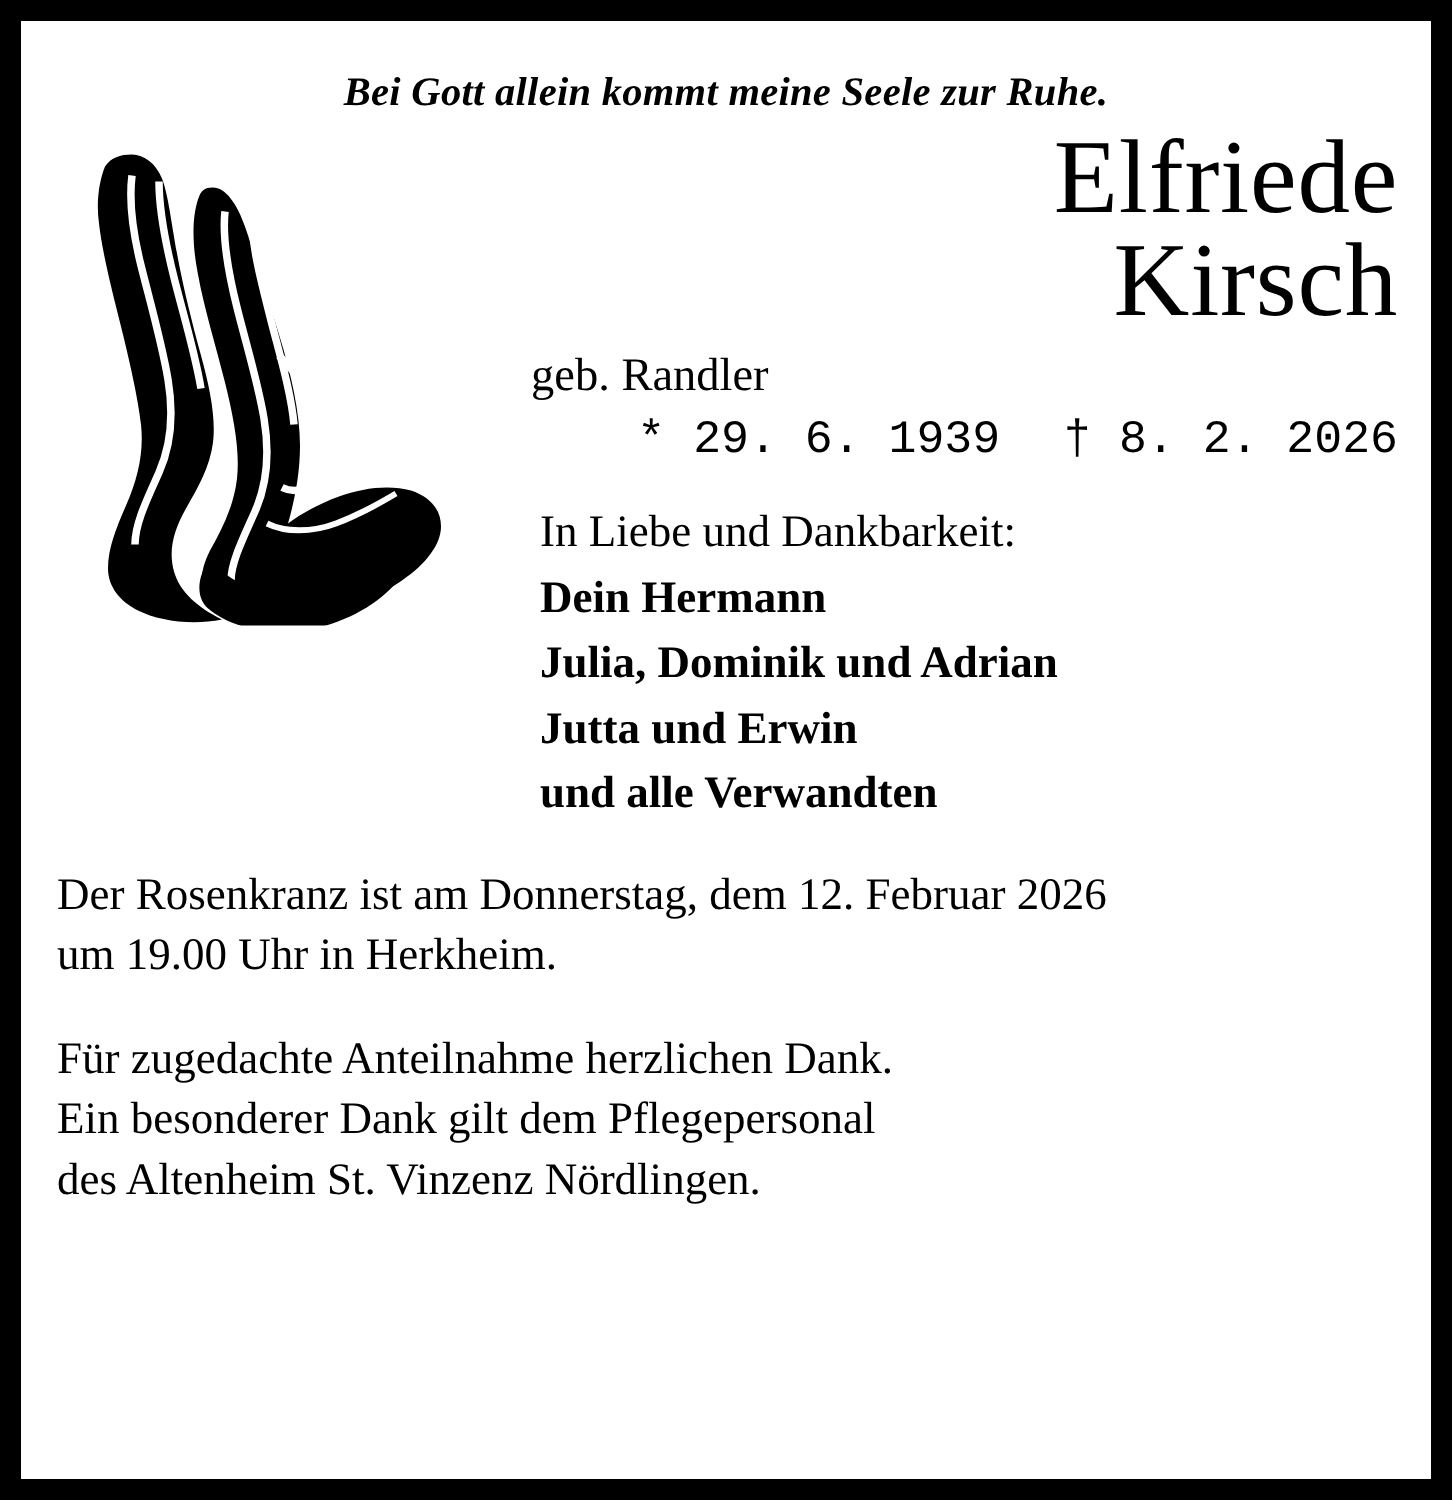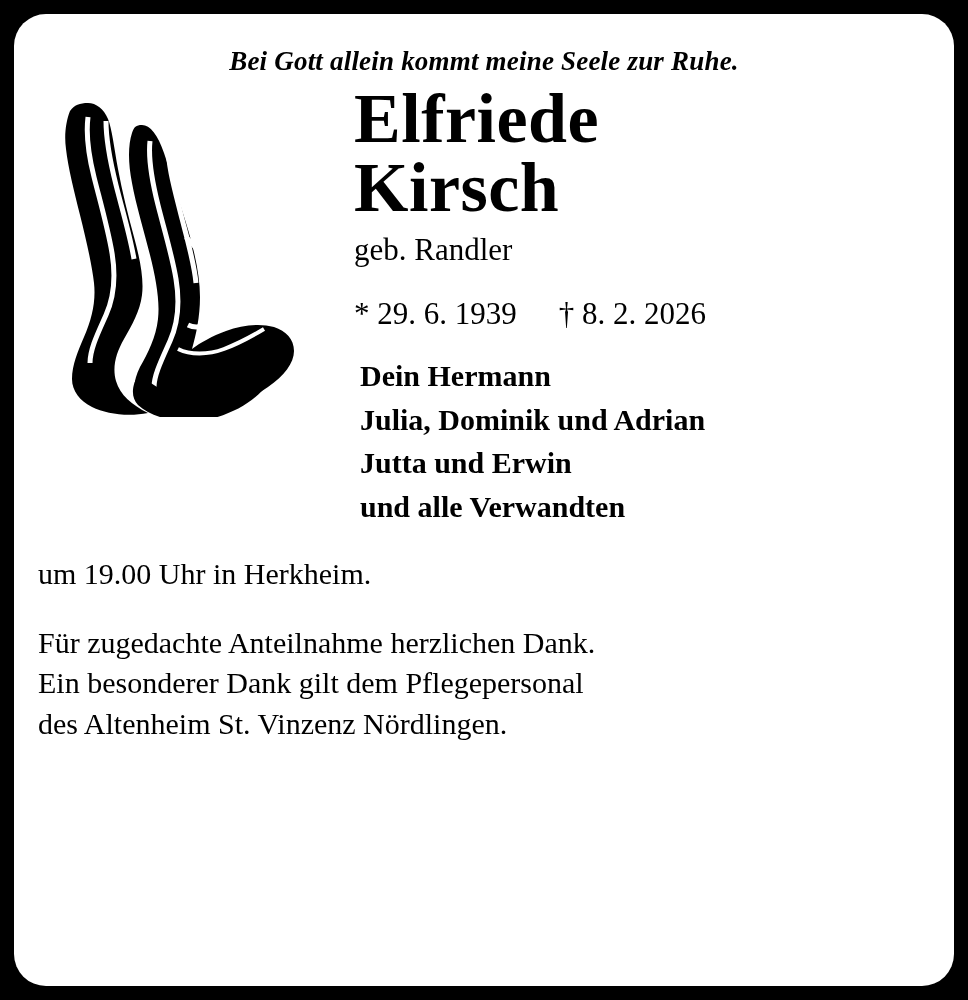--- a/index.html
+++ b/index.html
@@ -21,21 +21,20 @@
     background: #000000;
     padding: 14px;
   }
   .inner {
     box-sizing: border-box;
     width: 100%;
     height: 100%;
     background: #ffffff;
     position: relative;
     padding: 18px 22px 10px 22px;
-    border-radius: 32px;
   }
   .epitaph {
     text-align: center;
     font-style: italic;
     font-weight: 700;
     font-size: 27px;
     letter-spacing: 0.2px;
     margin: 14px 0 4px 0;
   }
   .body-area {
@@ -49,39 +48,40 @@
     padding-top: 6px;
   }
   .hands svg {
     display: block;
   }
   .right-col {
     flex: 1 1 auto;
     padding-top: 4px;
   }
   .name {
-    text-align: left;
-    font-weight: 700;
+    text-align: right;
+    font-weight: 400;
     font-size: 70px;
     line-height: 0.98;
     letter-spacing: 0.5px;
   }
   .name .ln2 {
     display: block;
   }
   .maiden {
     text-align: left;
     font-size: 31px;
     margin-top: 10px;
   }
   .dates {
-    text-align: left;
+    text-align: right;
     font-size: 31px;
-    margin-top: 28px;
+    margin-top: 8px;
     white-space: nowrap;
+    font-family: Liberation Mono, monospace;
   }
   .dates .sep {
     display: inline-block;
     width: 42px;
   }
   .dedication {
     margin-top: 22px;
     padding-left: 6px;
     font-size: 30px;
     line-height: 1.45;
@@ -139,30 +139,32 @@
       <div class="right-col">
         <div class="name">
           <span>Elfriede</span>
           <span class="ln2">Kirsch</span>
         </div>
         <div class="maiden">geb. Randler</div>
         <div class="dates">
           <span>* 29. 6. 1939</span><span class="sep"></span><span>† 8. 2. 2026</span>
         </div>
         <div class="dedication">
+          <div class="intro">In Liebe und Dankbarkeit:</div>
           <div class="fam">Dein Hermann</div>
           <div class="fam">Julia, Dominik und Adrian</div>
           <div class="fam">Jutta und Erwin</div>
           <div class="fam">und alle Verwandten</div>
         </div>
       </div>
     </div>
 
     <div class="lower">
       <div class="block1">
+        <p>Der Rosenkranz ist am Donnerstag, dem 12. Februar 2026</p>
         <p>um 19.00 Uhr in Herkheim.</p>
       </div>
       <div class="block2">
         <p>Für zugedachte Anteilnahme herzlichen Dank.</p>
         <p>Ein besonderer Dank gilt dem Pflegepersonal</p>
         <p>des Altenheim St. Vinzenz Nördlingen.</p>
       </div>
     </div>
 
   </div>

